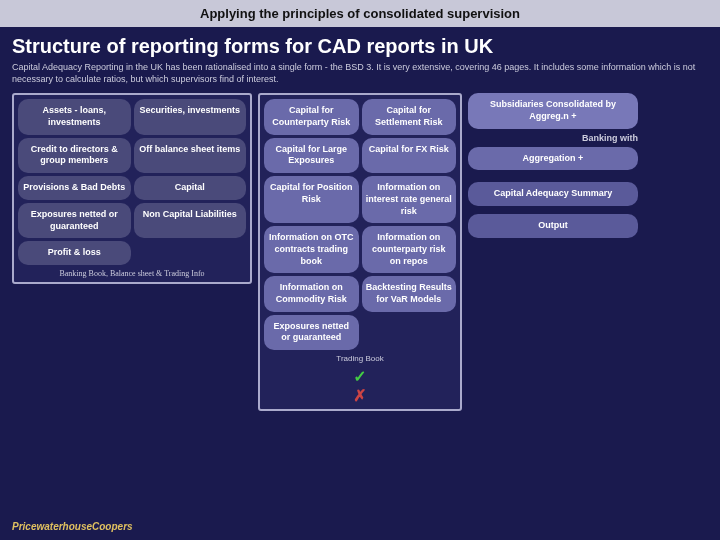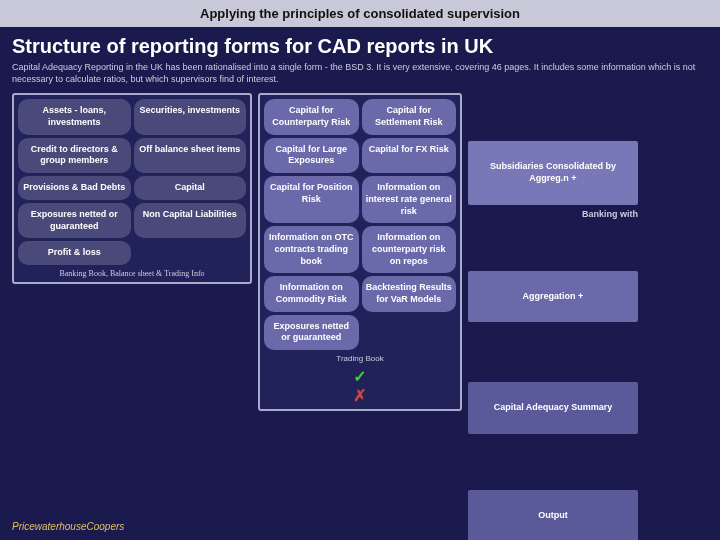--- a/index.html
+++ b/index.html
@@ -117,24 +117,23 @@
       flex-direction: column;
       gap: 4px;
     }
 
     .right-cell {
       background: #5a5a9a;
       color: #ffffff;
       font-size: 9px;
       font-weight: bold;
       text-align: center;
-      padding: 20px 4px;
-      border-radius: 2px;
+      padding: 6px 4px;
+      border-radius: 10px;
       line-height: 1.3;
-      margin-top: 48px;
     }
 
     .right-cell.light {
       background: #7878b8;
     }
 
     .right-cell.output {
       background: #5a5a9a;
     }
 
@@ -175,21 +174,21 @@
       bottom: 8px;
       left: 12px;
       color: #ccccaa;
       font-size: 10px;
       font-style: italic;
     }
 
     .logo-text {
       color: #e0c060;
       font-size: 10px;
-      font-weight: normal;
+      font-weight: bold;
     }
   </style>
 </head>
 <body>
 
 <div class="top-bar">
   <span>Applying the principles of consolidated supervision</span>
 </div>
 
 <div class="main-area">

